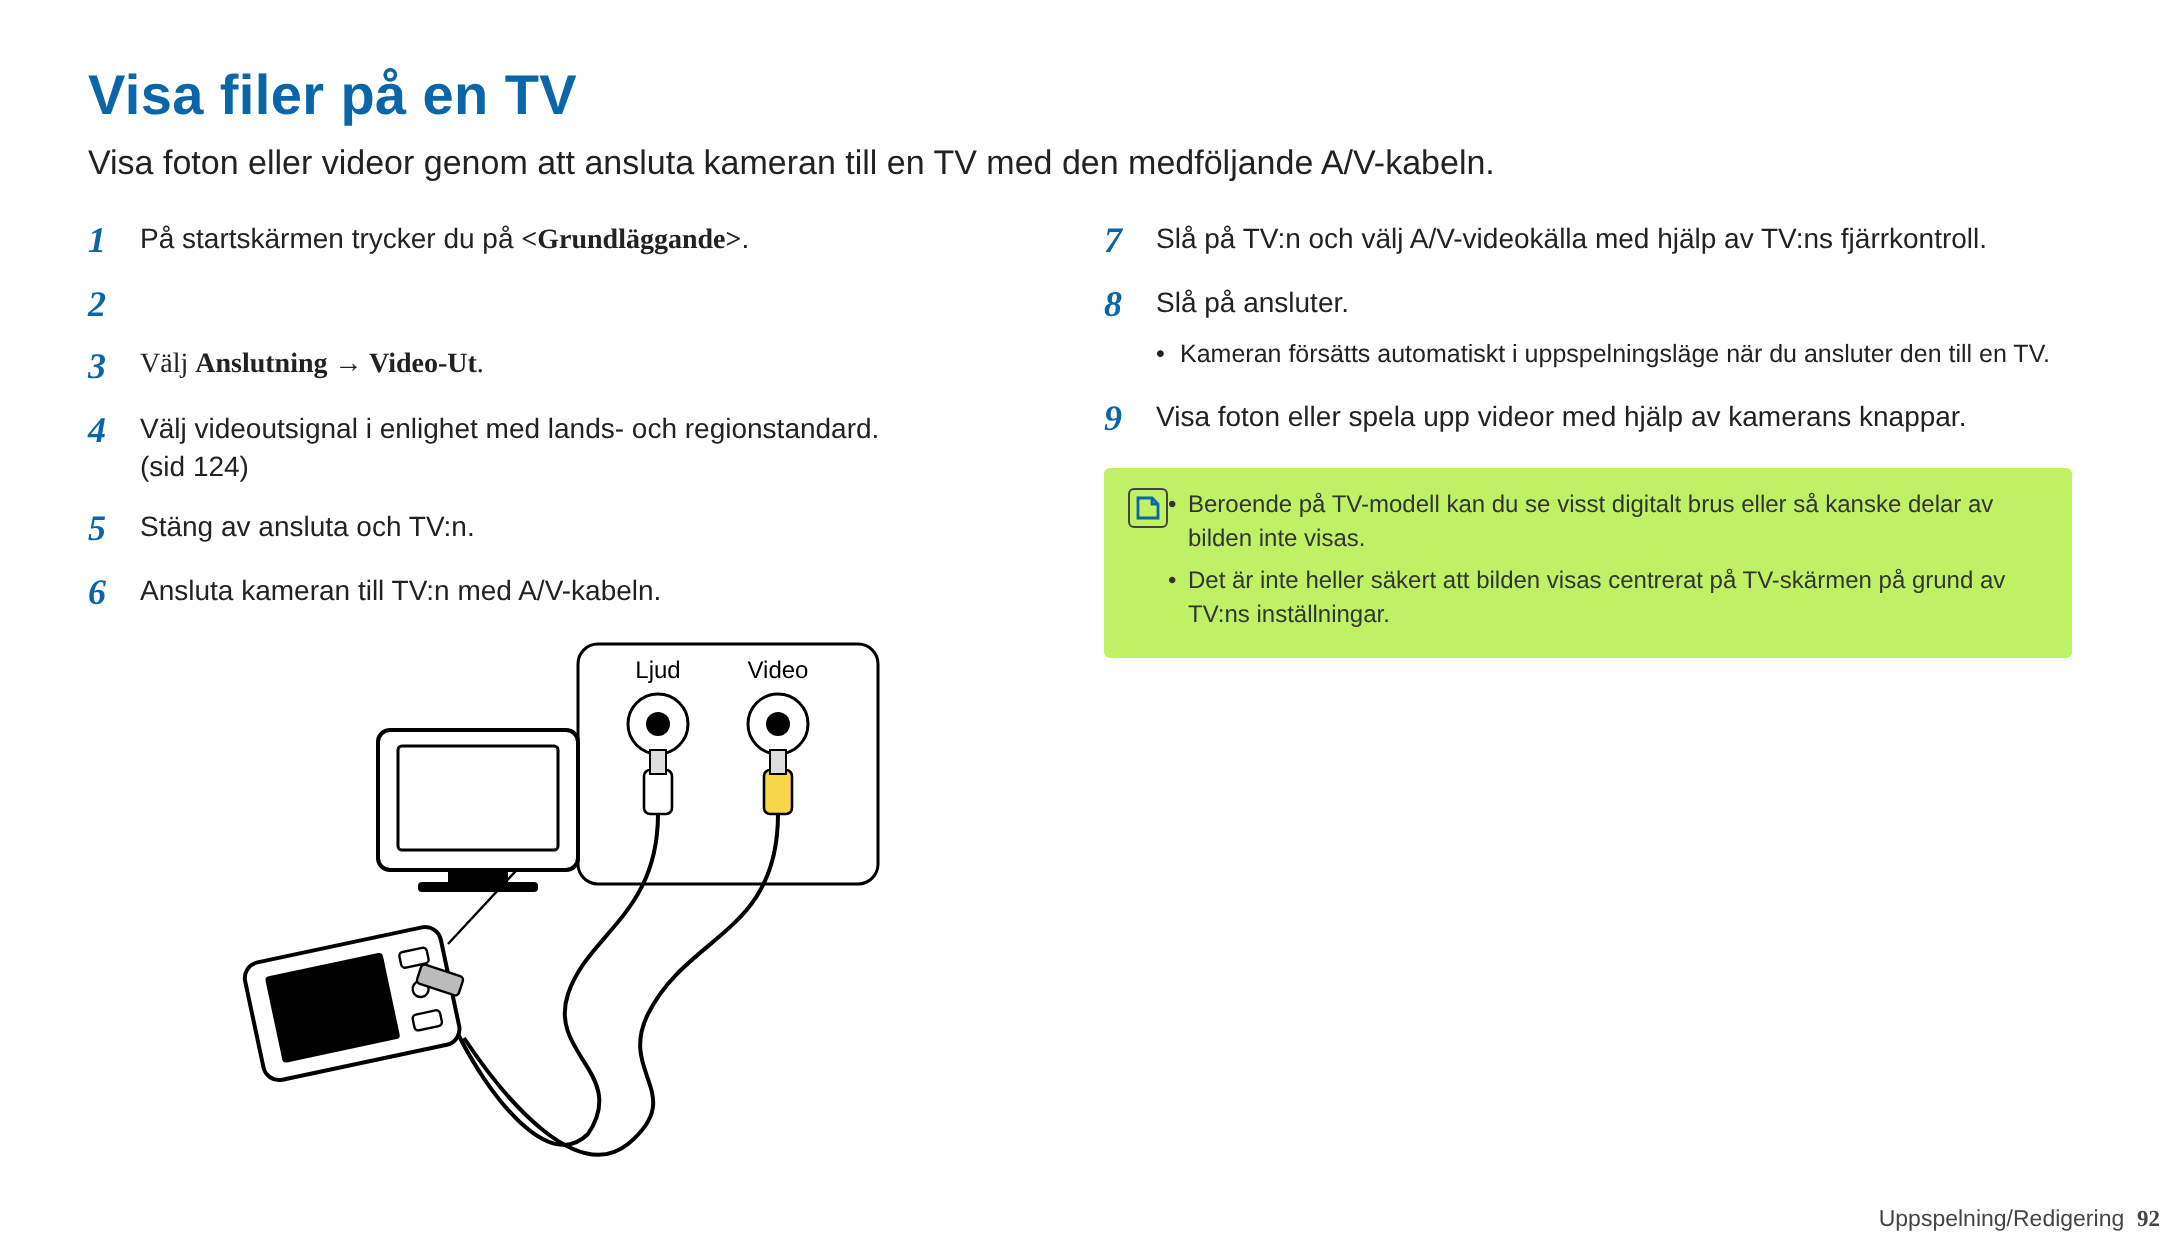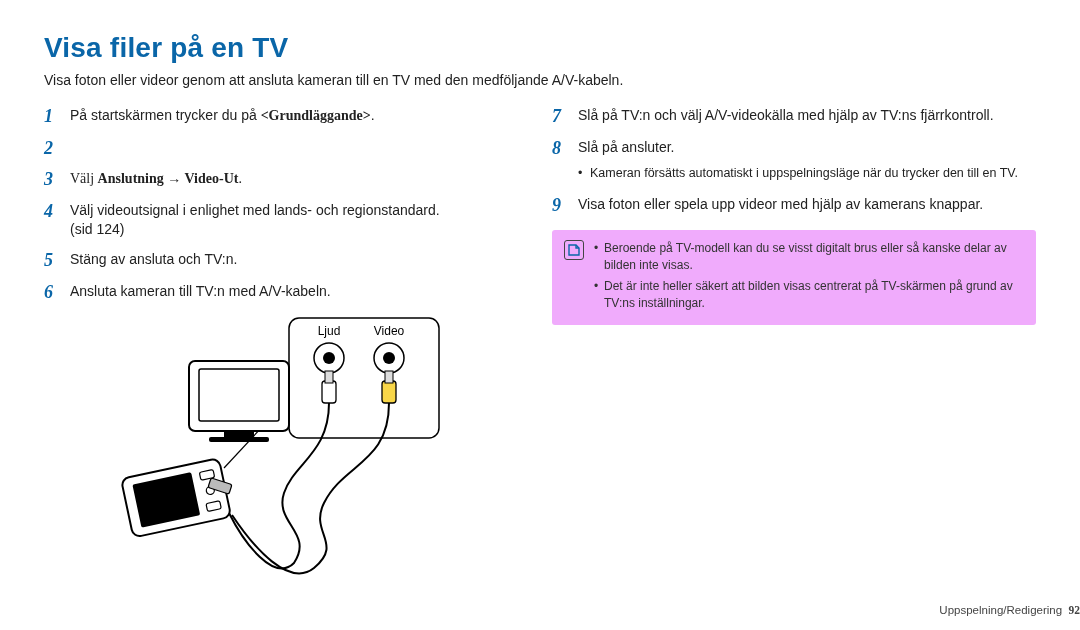--- a/index.html
+++ b/index.html
@@ -1,32 +1,32 @@
 <!DOCTYPE html>
 <html><head>
 <meta charset="utf-8">
 <style>
   * { box-sizing: border-box; margin: 0; padding: 0; }
   html, body { width: 1080px; height: 630px; background: #fff; font-family: "Segoe UI", "Helvetica Neue", Arial, sans-serif; color: #222; }
   .page { padding: 32px 44px 18px 44px; position: relative; height: 630px; }
   .title { color: #0a66a8; font-size: 28px; font-weight: 700; margin-bottom: 8px; letter-spacing: 0.2px; }
-  .intro { font-size: 14px; margin-bottom: 18px; color: #222; }
+  .intro { font-size: 17px; margin-bottom: 18px; color: #222; }
   .cols { display: flex; gap: 24px; }
   .col { flex: 1; }
   .step { display: flex; align-items: flex-start; gap: 10px; margin-bottom: 10px; font-size: 14px; line-height: 1.4; }
   .step-num { color: #0a66a8; font-style: italic; font-size: 18px; font-weight: 600; min-width: 16px; font-family: Georgia, "Times New Roman", serif; line-height: 1.2; }
   .step-body { flex: 1; }
   .bold { font-weight: 700; font-family: Liberation Serif, serif; }
   .gear-icon { display: inline-flex; vertical-align: middle; width: 16px; height: 16px; border: 1.3px solid #333; border-radius: 50%; align-items: center; justify-content: center; font-size: 10px; position: relative; top: -1px; }
   .gear-icon::after { content: "✶"; font-size: 10px; color: #333; }
   .sub { font-size: 12.5px; margin-top: 8px; }
   .sub-list { list-style: none; padding-left: 0; }
   .sub-list li { position: relative; padding-left: 12px; margin-bottom: 2px; }
   .sub-list li::before { content: "•"; position: absolute; left: 0; top: 0; }
-  .note-box { display: flex; gap: 10px; background: #f0abfc; border-radius: 3px; padding: 10px 12px; margin-top: 14px; font-size: 12px; line-height: 1.4; color: #333; }
+  .note-box { display: flex; background: #bef264; border-radius: 3px; padding: 10px 12px; margin-top: 14px; font-size: 12px; line-height: 1.4; color: #333; }
   .note-icon { width: 20px; height: 20px; border: 1.5px solid #444; border-radius: 3px; display: flex; align-items: center; justify-content: center; color: #0a66a8; font-size: 14px; font-weight: 700; flex-shrink: 0; }
   .note-list { list-style: none; }
   .note-list li { position: relative; padding-left: 10px; margin-bottom: 4px; }
   .note-list li::before { content: "•"; position: absolute; left: 0; top: 0; }
   .footer { position: absolute; bottom: 14px; left: 0; right: 0; text-align: right; font-size: 11.5px; color: #444; }
   .diagram { margin-top: 6px; margin-left: 70px; }
   .hidden { display: none; }
 </style>
 </head>
 <body>
@@ -121,21 +121,21 @@
       <div class="step">
         <div class="step-num">7</div>
         <div class="step-body">Slå på TV:n och välj A/V-videokälla med hjälp av TV:ns fjärrkontroll.</div>
       </div>
 
       <div class="step">
         <div class="step-num">8</div>
         <div class="step-body">
           <span>Slå på ansluter.</span>
           <ul class="sub-list sub">
-            <li>Kameran försätts automatiskt i uppspelningsläge när du trycker den till en TV.</li>
+            <li>Kameran försätts automatiskt i uppspelningsläge när du ansluter den till en TV.</li>
           </ul>
         </div>
       </div>
 
       <div class="step">
         <div class="step-num">9</div>
         <div class="step-body">Visa foton eller spela upp videor med hjälp av kamerans knappar.</div>
       </div>
 
       <div class="note-box">

